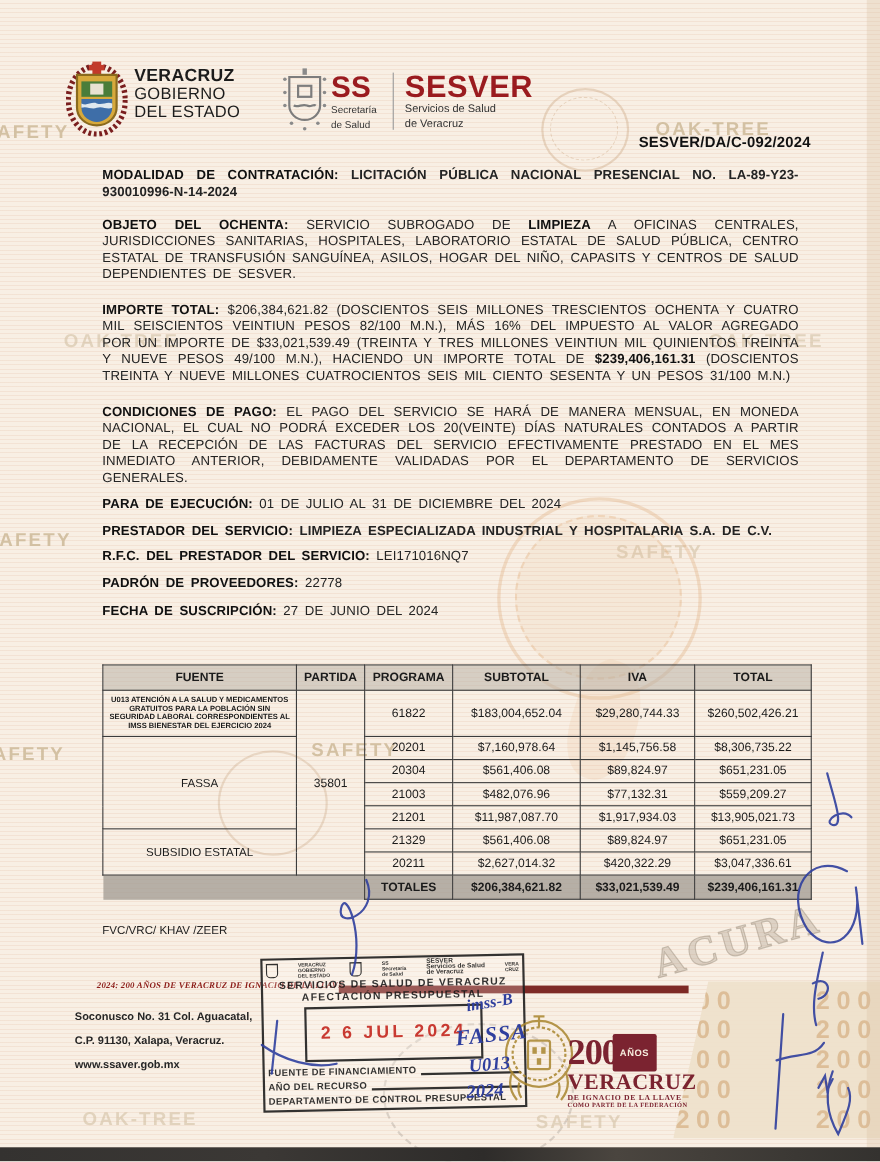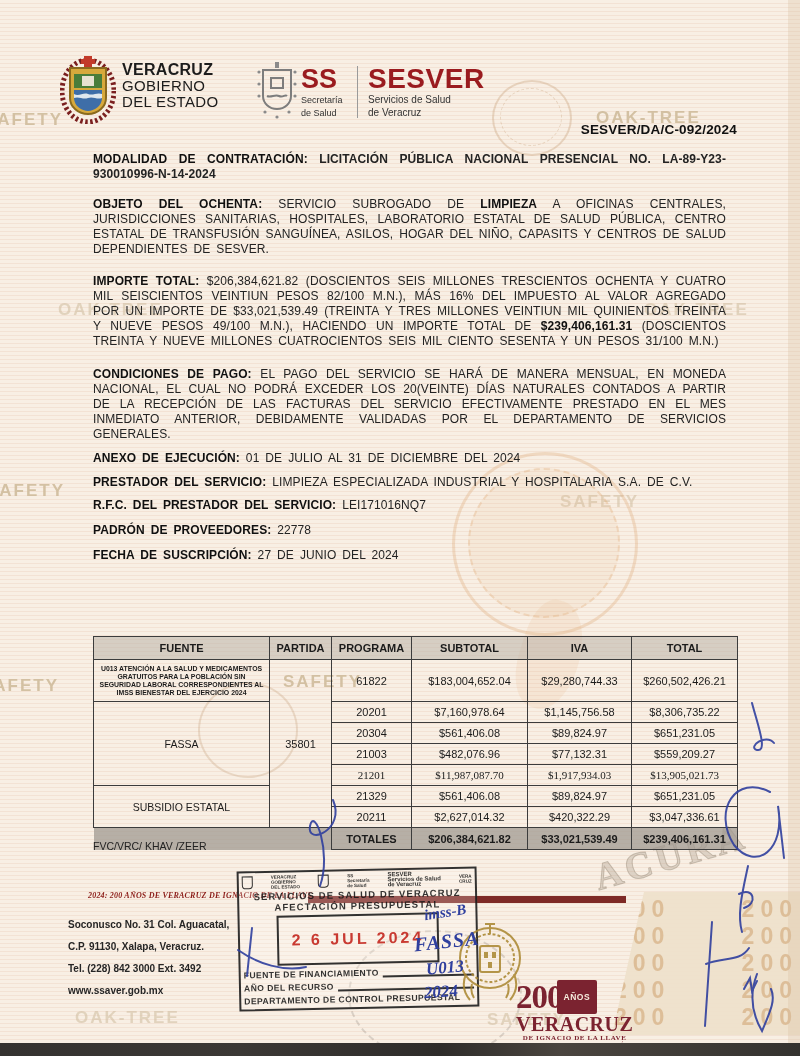--- a/index.html
+++ b/index.html
@@ -25,21 +25,21 @@
   .sesverlogo .big{font-size:28px;font-weight:800;line-height:27px;letter-spacing:.5px;}
   .sesverlogo .sub{font-size:10px;color:#333;line-height:10px;margin-top:3px;}
   .vdivider{position:absolute;left:357px;top:66px;width:1px;height:52px;background:#9a9a9a;}
   .refnum{position:absolute;right:63px;top:122px;font-size:13.5px;font-weight:bold;color:#111;letter-spacing:.2px;}
   
   .doc{position:absolute;left:93px;top:152px;width:633px;font-size:12px;line-height:15px;
     word-spacing:2.5px;letter-spacing:.1px;color:#232323;}
   .doc p{margin:0;text-align:justify;}
   .doc b{color:#101010;}
   
-  table.budget{position:absolute;left:93px;top:636px;border-collapse:collapse;table-layout:fixed;
+  table.budget{position:absolute;left:93px;top:604px;border-collapse:collapse;table-layout:fixed;
     font-size:11px;color:#1b1b1b;}
   table.budget td,table.budget th{border:1px solid #3c3c3c;text-align:center;vertical-align:middle;padding:1px 2px;}
   table.budget th{background:rgba(185,178,168,0.55);font-weight:bold;height:20px;font-size:11px;}
   td.tiny{font-size:6.9px;line-height:8px;font-weight:600;padding:2px 3px;}
   td.ghost{border:none !important;background:transparent;}
   tr.totals td{background:rgba(160,154,146,0.75);font-weight:bold;}
   
   .initials{position:absolute;left:93px;top:840px;font-size:10.5px;color:#222;}
   .annivline{position:absolute;left:88px;top:891px;font-family:"Liberation Serif",serif;
     font-style:italic;font-weight:bold;font-size:8px;color:#8c1d18;letter-spacing:.2px;}
@@ -52,21 +52,21 @@
   .stamp .logorow .cl{font-size:4.6px;line-height:5px;font-weight:bold;white-space:pre-line;text-align:left;}
   .stamp .shq{width:9px;height:11px;border:1.4px solid #1d1d1d;border-radius:0 0 4px 4px;}
   .stamp .org{font-size:9.5px;font-weight:bold;text-align:center;letter-spacing:1.1px;line-height:11px;}
   .stamp .datebox{width:158px;height:46px;border:2.5px solid #1e1e1e;margin:3px auto 4px;
     display:flex;align-items:center;justify-content:center;}
   .stamp .date{color:#c4271f;font-weight:bold;font-size:16px;letter-spacing:3px;}
   .stamp .fieldrow{display:flex;align-items:flex-end;font-size:8.6px;font-weight:bold;letter-spacing:.4px;margin-top:3px;}
   .stamp .fill{flex:1;border-bottom:2px solid #1e1e1e;margin-left:4px;height:8px;}
   .stamp .lastline{font-size:8.6px;font-weight:bold;letter-spacing:.4px;margin-top:3px;}
   
-  .logo200{position:absolute;left:516px;top:980px;color:#7b2330;font-family:"Liberation Serif",serif;text-align:center;}
+  .logo200{position:absolute;left:516px;top:940px;color:#7b2330;font-family:"Liberation Serif",serif;}
   .logo200 .row1{display:flex;align-items:center;}
   .logo200 .num{font-size:33px;font-weight:bold;line-height:30px;letter-spacing:-1px;}
   .logo200 .pill{background:#7b2330;color:#f6ecdd;font-size:8.5px;font-weight:bold;
     padding:12px 7px;border-radius:2px;margin-left:-6px;letter-spacing:.5px;font-family:"Liberation Sans",sans-serif;}
   .logo200 .name{font-size:20px;font-weight:bold;letter-spacing:.5px;line-height:20px;}
   .logo200 .s1{font-size:7px;font-weight:bold;letter-spacing:.6px;line-height:8px;}
   .logo200 .s2{font-size:5.8px;font-weight:bold;letter-spacing:.4px;line-height:7px;}
   
   .band{position:absolute;left:612px;top:892px;width:188px;height:143px;
     background:rgba(238,224,203,0.95);clip-path:polygon(17% 0,100% 0,100% 100%,0 100%);
@@ -150,22 +150,22 @@
     <div class="sub">Servicios de Salud</div>
     <div class="sub">de Veracruz</div>
   </div>
   <div class="refnum">SESVER/DA/C-092/2024</div>
 
   <div class="doc">
     <p style="margin-bottom:15px;font-weight:bold;"><b>MODALIDAD DE CONTRATACIÓN:</b><span> LICITACIÓN PÚBLICA NACIONAL PRESENCIAL NO. LA-89-Y23-930010996-N-14-2024</span></p>
     <p style="margin-bottom:17px;"><b>OBJETO DEL OCHENTA:</b><span> SERVICIO SUBROGADO DE </span><b>LIMPIEZA</b><span> A OFICINAS CENTRALES, JURISDICCIONES SANITARIAS, HOSPITALES, LABORATORIO ESTATAL DE SALUD PÚBLICA, CENTRO ESTATAL DE TRANSFUSIÓN SANGUÍNEA, ASILOS, HOGAR DEL NIÑO, CAPASITS Y CENTROS DE SALUD DEPENDIENTES DE SESVER.</span></p>
     <p style="margin-bottom:18px;"><b>IMPORTE TOTAL:</b><span> $206,384,621.82 (DOSCIENTOS SEIS MILLONES TRESCIENTOS OCHENTA Y CUATRO MIL SEISCIENTOS VEINTIUN PESOS 82/100 M.N.), MÁS 16% DEL IMPUESTO AL VALOR AGREGADO POR UN IMPORTE DE $33,021,539.49 (TREINTA Y TRES MILLONES VEINTIUN MIL QUINIENTOS TREINTA Y NUEVE PESOS 49/100 M.N.), HACIENDO UN IMPORTE TOTAL DE </span><b>$239,406,161.31</b><span> (DOSCIENTOS TREINTA Y NUEVE MILLONES CUATROCIENTOS SEIS MIL CIENTO SESENTA Y UN PESOS 31/100 M.N.)</span></p>
     <p style="margin-bottom:9px;"><b>CONDICIONES DE PAGO:</b><span> EL PAGO DEL SERVICIO SE HARÁ DE MANERA MENSUAL, EN MONEDA NACIONAL, EL CUAL NO PODRÁ EXCEDER LOS 20(VEINTE) DÍAS NATURALES CONTADOS A PARTIR DE LA RECEPCIÓN DE LAS FACTURAS DEL SERVICIO EFECTIVAMENTE PRESTADO EN EL MES INMEDIATO ANTERIOR, DEBIDAMENTE VALIDADAS POR EL DEPARTAMENTO DE SERVICIOS GENERALES.</span></p>
-    <p style="margin-bottom:9px;"><b>ANEXO DE EJECUCIÓN:</b><span> 01 DE JULIO AL 31 DE DICIEMBRE DEL 2024</span></p>
-    <p style="margin-bottom:8px;font-weight:normal;"><b>PRESTADOR DEL SERVICIO:</b><span> LIMPIEZA ESPECIALIZADA INDUSTRIAL Y HOSPITALARIA S.A. DE C.V.</span></p>
+    <p style="margin-bottom:9px;"><b>PARA DE EJECUCIÓN:</b><span> 01 DE JULIO AL 31 DE DICIEMBRE DEL 2024</span></p>
+    <p style="margin-bottom:8px;font-weight:bold;"><b>PRESTADOR DEL SERVICIO:</b><span> LIMPIEZA ESPECIALIZADA INDUSTRIAL Y HOSPITALARIA S.A. DE C.V.</span></p>
     <p style="margin-bottom:10px;"><b>R.F.C. DEL PRESTADOR DEL SERVICIO:</b><span> LEI171016NQ7</span></p>
     <p style="margin-bottom:10px;"><b>PADRÓN DE PROVEEDORES:</b><span> 22778</span></p>
     <p><b>FECHA DE SUSCRIPCIÓN:</b><span> 27 DE JUNIO DEL 2024</span></p>
   </div>
 
   <table class="budget">
     <colgroup>
         <col style="width:176px">
         <col style="width:62px">
         <col style="width:80px">
@@ -202,21 +202,21 @@
       <td>$561,406.08</td>
       <td>$89,824.97</td>
       <td>$651,231.05</td>
     </tr>
     <tr style="height:21px;">
       <td>21003</td>
       <td>$482,076.96</td>
       <td>$77,132.31</td>
       <td>$559,209.27</td>
     </tr>
-    <tr style="height:21px;font-family:Liberation Serif, serif;">
+    <tr style="height:21px;">
       <td>21201</td>
       <td>$11,987,087.70</td>
       <td>$1,917,934.03</td>
       <td>$13,905,021.73</td>
     </tr>
     <tr style="height:21px;">
       <td rowspan="2" style="font-size:10.5px;">SUBSIDIO ESTATAL</td>
       <td>21329</td>
       <td>$561,406.08</td>
       <td>$89,824.97</td>
@@ -238,21 +238,20 @@
   </tbody>
     </table>
 
   <div class="initials">FVC/VRC/ KHAV /ZEER</div>
 
   <div class="annivline">2024: 200 AÑOS DE VERACRUZ DE IGNACIO DE LA LLAVE</div>
   <div class="maroonbar"></div>
   <div class="address">
     <div>Soconusco No. 31 Col. Aguacatal,</div>
     <div>C.P. 91130, Xalapa, Veracruz.</div>
-    <div>Tel. (228) 842 3000 Ext. 3492</div>
     <div>www.ssaver.gob.mx</div>
   </div>
 
   <div class="band">
     <div class="pat">200 200 200 200 200 200 200 200 200 200 200 200 200 200 200 200 200 200 200 200</div>
   </div>
   <div class="edge-strip"></div>
 
   <div class="stamp">
     <div class="logorow">

